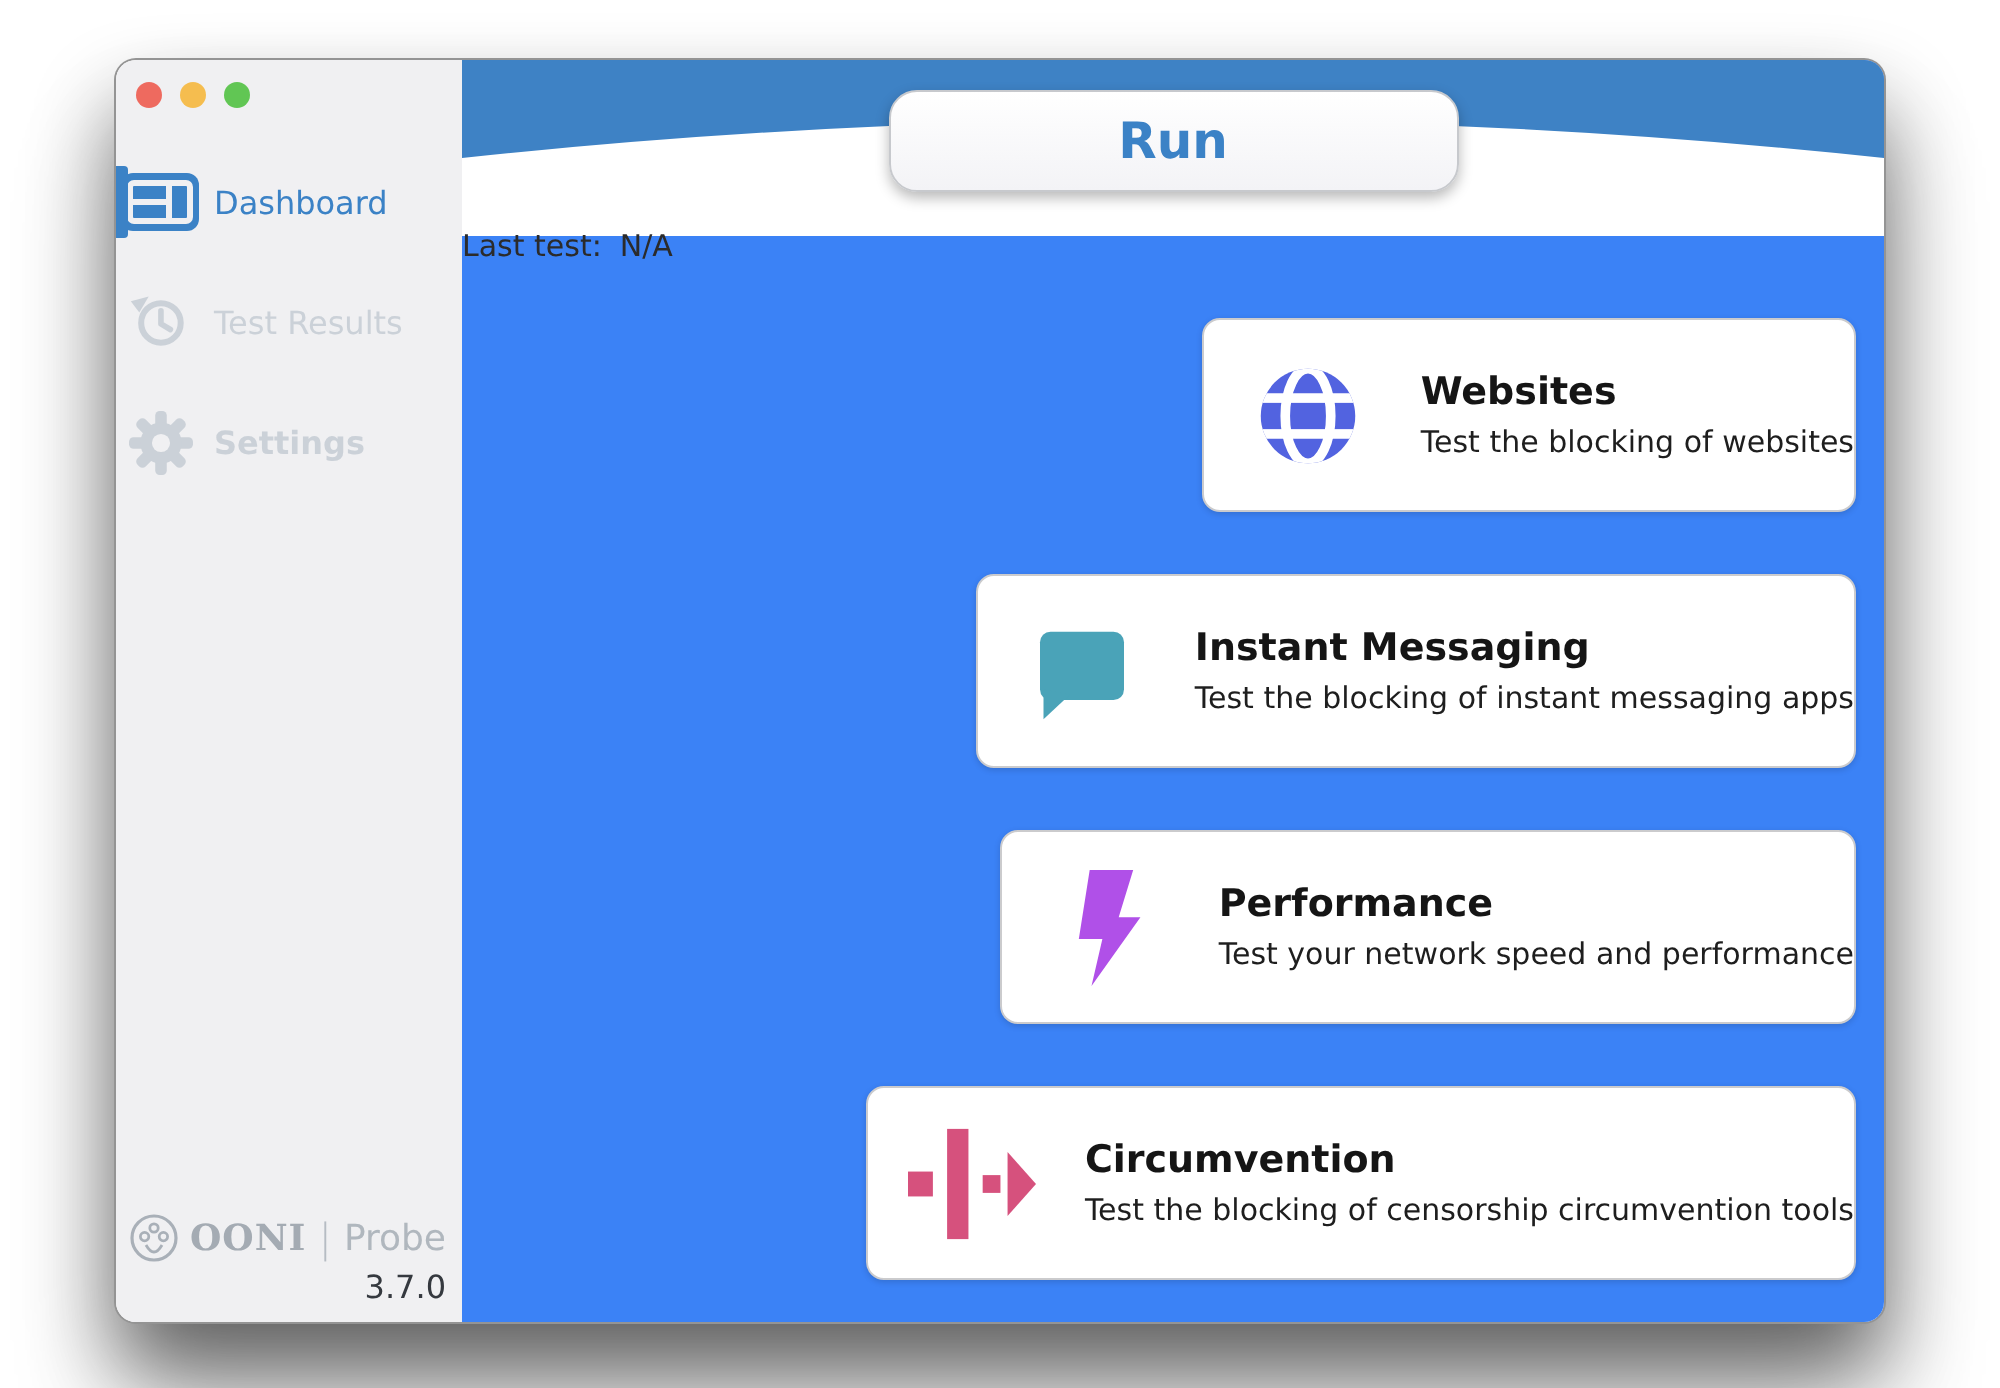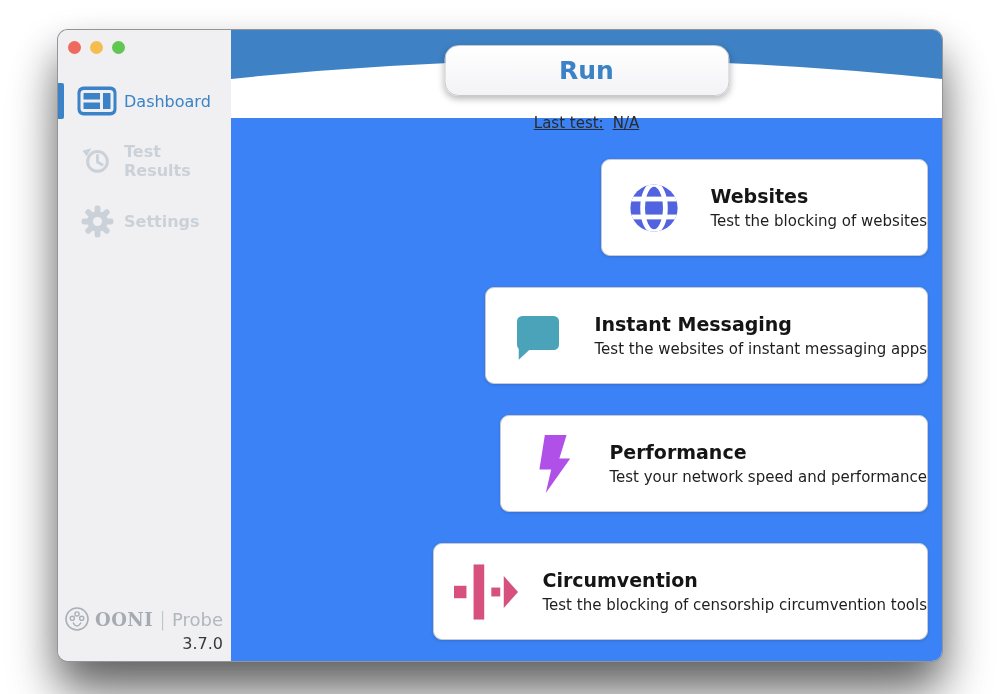--- a/index.html
+++ b/index.html
@@ -17,21 +17,21 @@
   }
   
   .sidebar{
     width:173px;flex:none;background:#f0f0f2;position:relative;
   }
   .traffic{display:flex;gap:9px;padding:11px 0 0 10px;}
   .traffic span{width:13px;height:13px;border-radius:50%;display:block;background:currentColor;}
   .nav{margin-top:29px;}
   .nav-item{
     position:relative;height:36px;display:flex;align-items:center;
-    padding-left:19px;margin-bottom:24px;cursor:default;
+    padding-left:2px;margin-bottom:24px;cursor:default;
   }
   .nav-item .ind{
     position:absolute;left:0;top:0;width:6px;height:36px;border-radius:0 2px 2px 0;
   }
   .nav-icon{width:40px;height:32px;display:flex;align-items:center;justify-content:center;flex:none;}
   .nav-label{margin-left:7px;font-size:16px;}
   .sidebar-footer{
     position:absolute;right:8px;bottom:8px;text-align:right;color:#a9b0b8;
   }
   .logo-row{display:flex;align-items:center;justify-content:flex-end;gap:5px;text-align:right;}
@@ -46,22 +46,22 @@
   .run-btn{
     position:absolute;top:15px;left:50%;transform:translateX(-50%);
     width:283px;height:49px;border-radius:14px;
     background:linear-gradient(#ffffff,#f3f3f6);
     border:1px solid #c7c9cd;
     box-shadow:0 3px 7px rgba(0,0,0,0.28);
     display:flex;align-items:center;justify-content:center;
     font-size:25px;font-weight:700;cursor:pointer;
   }
   .last-test{
-    position:absolute;top:84px;left:0;width:100%;text-align:center;
-    font-size:15px;color:#2b2b2b;text-decoration:underline;
+    position:absolute;top:84px;left:0;width:100%;
+    font-size:15px;color:#2b2b2b;
   }
   .last-test .val{margin-left:9px;}
   .cards{
     position:absolute;top:129px;left:15px;right:14px;
     display:flex;flex-direction:column;gap:31px;align-items:flex-end;
   }
   .card{
     height:97px;background:#fff;border:1px solid #cbcbcd;border-radius:9px;
     box-shadow:0 1px 3px rgba(0,0,0,0.15);
     display:flex;align-items:center;padding-left:20px;box-sizing:border-box;cursor:pointer;
@@ -90,21 +90,21 @@
         <span class="nav-icon">
           <svg width="40" height="30" viewBox="0 0 40 30">
             <rect x="0.5" y="0.5" width="39" height="29" rx="6" fill="currentColor"></rect>
             <rect x="5" y="5.5" width="30" height="19" rx="2" fill="none" stroke="#f0f0f2" stroke-width="3"></rect>
             <path d="M24.5 5.5 V24.5 M5 15 H24.5" fill="none" stroke="#f0f0f2" stroke-width="3"></path>
           </svg>
         </span>
         <span class="nav-label">Dashboard</span>
       </div>
 
-      <div class="nav-item" style="color:#cbd1d8;font-weight:bold;">
+      <div class="nav-item" style="color:#cbd1d8;">
         <span class="nav-icon">
           <svg width="32" height="32" viewBox="0 0 34 34">
             <circle cx="17.5" cy="17.5" r="10.5" fill="none" stroke="currentColor" stroke-width="3.2"></circle>
             <path d="M17.5 11 V18 L22.5 21" fill="none" stroke="currentColor" stroke-width="3" stroke-linecap="round" stroke-linejoin="round"></path>
             <path d="M1.5 6 L11 3.5 L6 12 Z" fill="currentColor"></path>
           </svg>
         </span>
         <span class="nav-label">Test Results</span>
       </div>
 
@@ -191,21 +191,21 @@
 
       <div class="card">
         <span class="card-icon" style="color:#4aa3b8;">
           <svg width="56" height="56" viewBox="0 0 64 64" fill="currentColor">
             <rect x="8" y="9" width="48" height="39" rx="6"></rect>
             <path d="M10 42 L10 59 L25 45 Z"></path>
           </svg>
         </span>
         <div class="card-text">
           <div class="card-title">Instant Messaging</div>
-          <div class="card-desc">Test the websites of instant messaging apps</div>
+          <div class="card-desc">Test the blocking of instant messaging apps</div>
         </div>
       </div>
 
       <div class="card">
         <span class="card-icon" style="color:#b050e8;">
           <svg width="44" height="58" viewBox="0 0 46 64" fill="currentColor">
             <path d="M14 0 H38 L30 26 H42 L15 64 L21 38 H8 Z"></path>
           </svg>
         </span>
         <div class="card-text">

